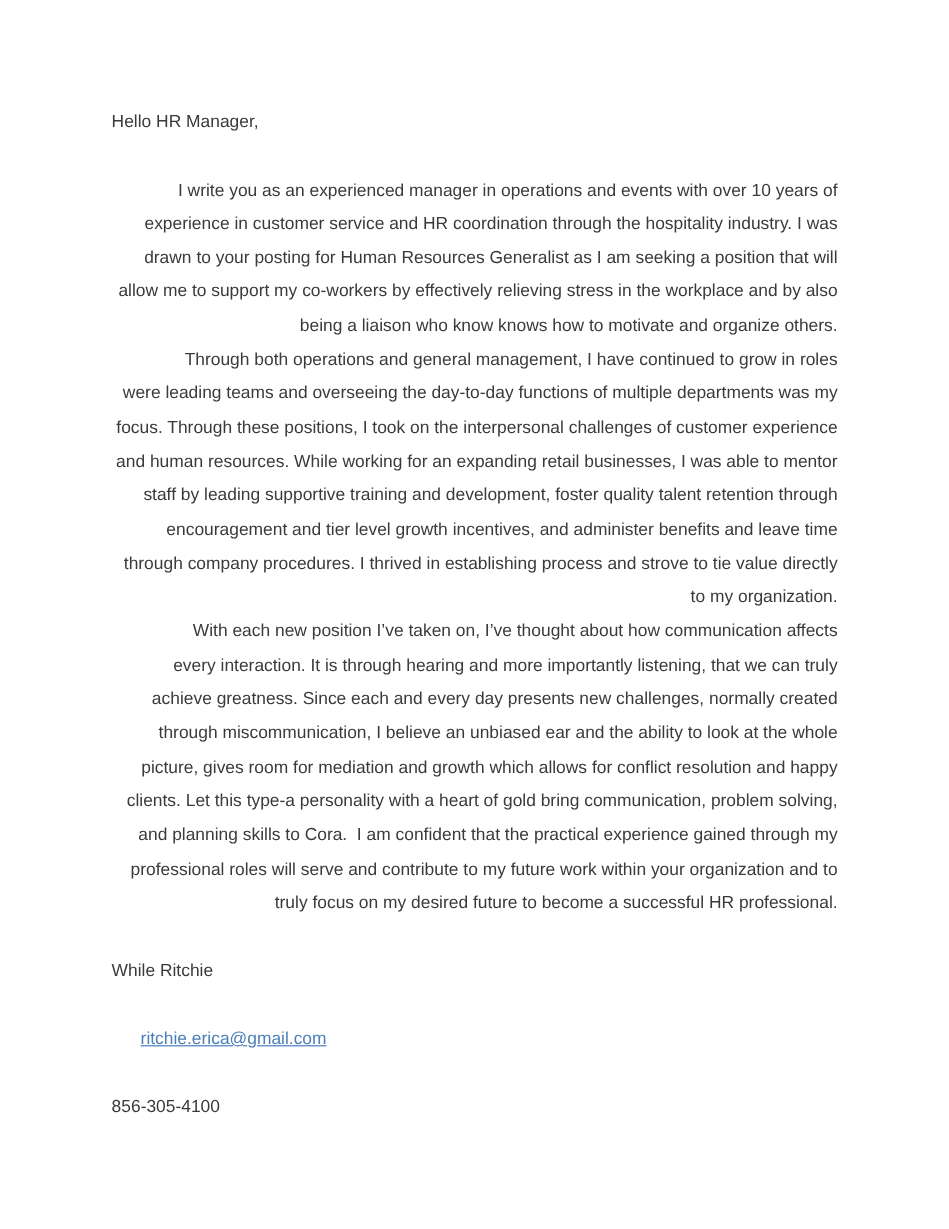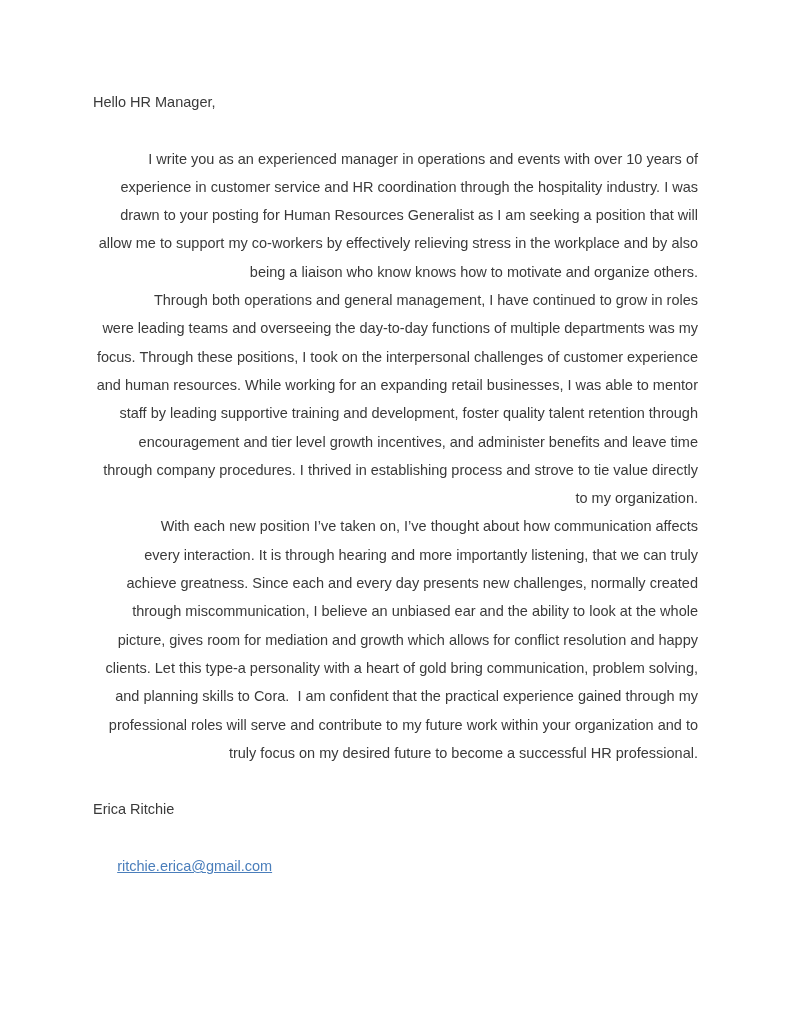--- a/index.html
+++ b/index.html
@@ -49,19 +49,20 @@
 
   <p class="greeting">Hello HR Manager,</p>
 
   <p class="body-paragraph">I write you as an experienced manager in operations and events with over 10 years of experience in customer service and HR coordination through the hospitality industry. I was drawn to your posting for Human Resources Generalist as I am seeking a position that will allow me to support my co-workers by effectively relieving stress in the workplace and by also being a liaison who know knows how to motivate and organize others.</p>
 
   <p class="body-paragraph">Through both operations and general management, I have continued to grow in roles were leading teams and overseeing the day-to-day functions of multiple departments was my focus. Through these positions, I took on the interpersonal challenges of customer experience and human resources. While working for an expanding retail businesses, I was able to mentor staff by leading supportive training and development, foster quality talent retention through encouragement and tier level growth incentives, and administer benefits and leave time through company procedures. I thrived in establishing process and strove to tie value directly to my organization.</p>
 
   <p class="body-paragraph">With each new position I’ve taken on, I’ve thought about how communication affects every interaction. It is through hearing and more importantly listening, that we can truly achieve greatness. Since each and every day presents new challenges, normally created through miscommunication, I believe an unbiased ear and the ability to look at the whole picture, gives room for mediation and growth which allows for conflict resolution and happy clients. Let this type-a personality with a heart of gold bring communication, problem solving, and planning skills to Cora.  I am confident that the practical experience gained through my professional roles will serve and contribute to my future work within your organization and to truly focus on my desired future to become a successful HR professional.</p>
 
   <div class="closing-block">
-    <p class="closing-line">Erica Ritchie</p>
+    <p class="closing-line">While Ritchie</p>
     <p class="closing-line">
       <a href="#" class="email-link">ritchie.erica@gmail.com</a>
     </p>
+    <p class="closing-line">856-305-4100</p>
   </div>
 
 </div>
 
 </body></html>

